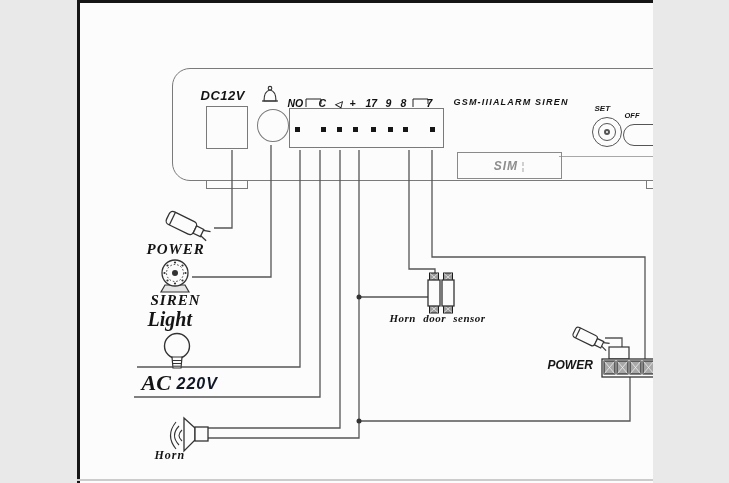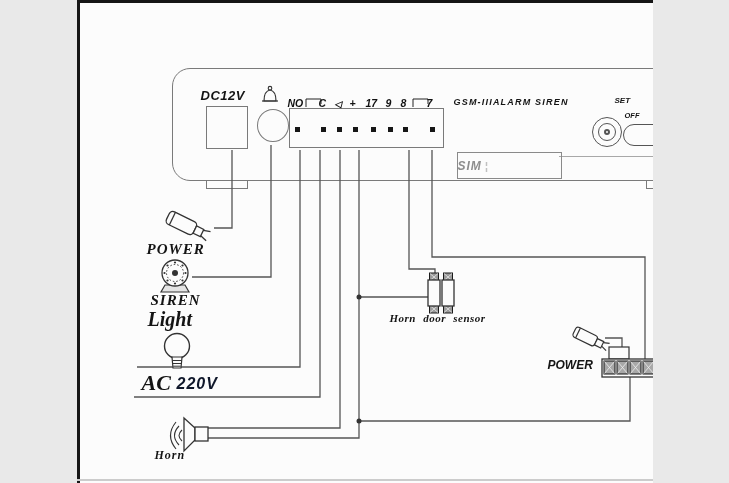--- a/index.html
+++ b/index.html
@@ -59,31 +59,31 @@
   <span class="term-label" style="left:242px;">C</span>
   <span class="term-label" style="left:258px;font-size:9px;top:99px;">◁</span>
   <span class="term-label" style="left:273px;">+</span>
   <span class="term-label" style="left:289px;">17</span>
   <span class="term-label" style="left:309px;">9</span>
   <span class="term-label" style="left:324px;">8</span>
   <span class="term-label" style="left:350px;">7</span>
 
   <span class="abs sans" style="left:377px;top:97px;font-size:9px;letter-spacing:1.2px;">GSM-IIIALARM SIREN</span>
 
-  <span class="abs sans" style="left:518px;top:96px;font-size:8px;margin-left:20px;">SET</span>
+  <span class="abs sans" style="left:518px;top:104px;font-size:8px;">SET</span>
   <div class="abs" style="left:515px;top:117px;width:30px;height:30px;border:1.5px solid #555;border-radius:50%;box-sizing:border-box;"></div>
   <div class="abs" style="left:521px;top:123px;width:18px;height:18px;border:1.5px solid #555;border-radius:50%;box-sizing:border-box;"></div>
   <div class="abs" style="left:527px;top:129px;width:6px;height:6px;border:2px solid #555;border-radius:50%;box-sizing:border-box;"></div>
 
   <span class="abs sans" style="left:548px;top:111px;font-size:7.5px;">OFF</span>
   <span class="abs sans" style="left:571px;top:111px;font-size:7.5px;margin-left:46px;">ON</span>
   <div class="abs" style="left:546px;top:124px;width:41px;height:22px;border:1.5px solid #555;border-radius:11px;box-sizing:border-box;"></div>
 
   <div class="abs" style="left:482px;top:156px;width:165px;height:0;border-top:1px solid #a8a8a8;"></div>
-  <div class="abs" style="left:380px;top:152px;width:105px;height:27px;border:1.5px solid #8a8a8a;box-sizing:border-box;display:flex;align-items:center;justify-content:flex-start;">
+  <div class="abs" style="left:380px;top:152px;width:105px;height:27px;border:1.5px solid #8a8a8a;box-sizing:border-box;display:flex;align-items:center;justify-content:center;">
     <span class="sans" style="font-size:12px;color:#8d8d8d;letter-spacing:1px;">SIM</span>
     <span class="sans" style="font-size:11px;color:#c0c0c0;margin-left:3px;">¦</span>
   </div>
 
   <svg class="abs" style="left:0;top:0;" width="729" height="483">
     <g fill="none" stroke="#555" stroke-width="1.3">
       <polyline points="155,150 155,228 137,228"></polyline>
       <polyline points="194,145 194,277 115,277"></polyline>
       <polyline points="223,150 223,367 60,367"></polyline>
       <polyline points="243,150 243,397 57,397"></polyline>

